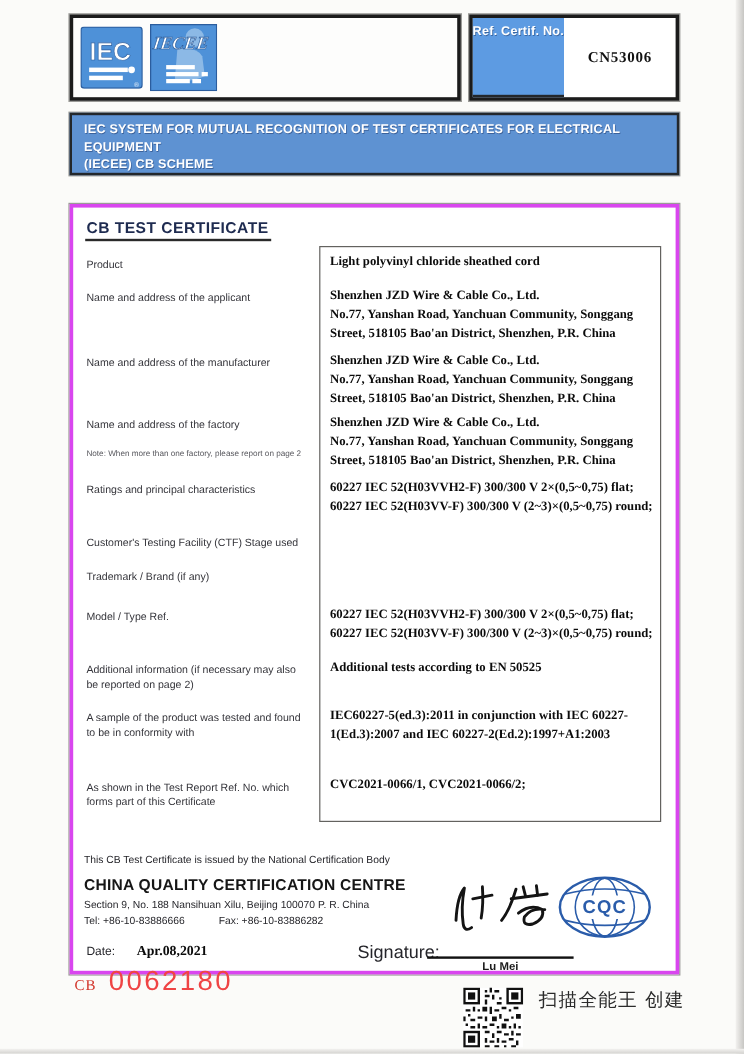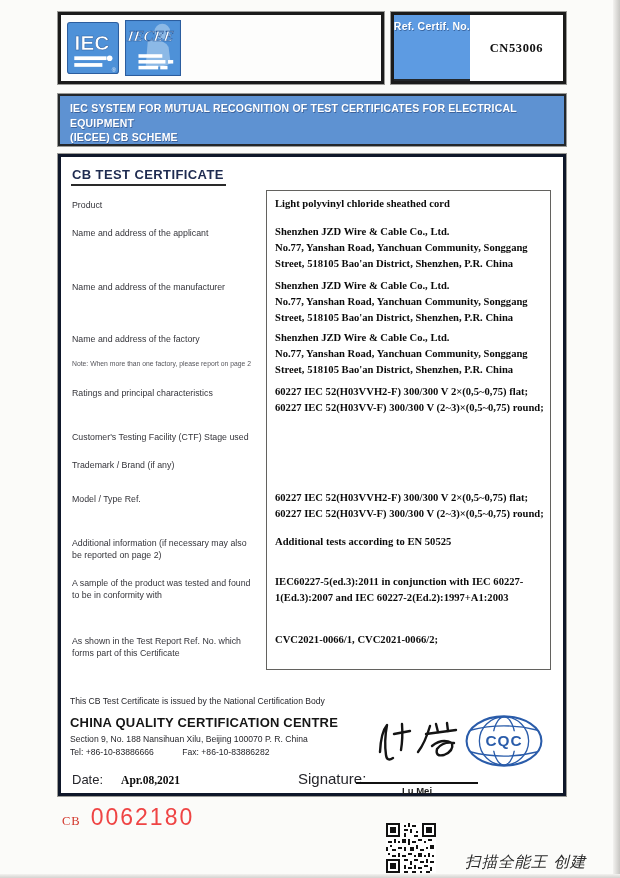--- a/index.html
+++ b/index.html
@@ -31,21 +31,21 @@
     letter-spacing:.6px; color:#111; }
 
   
   .banner { margin-top:10px; height:52px; background:#5e92d2;
     border:2px solid #23272b; box-shadow:0 0 0 1px #9a9a97;
     color:#fff; font-weight:bold; font-size:10.5px; line-height:1.4;
     padding:5px 10px; white-space:pre-line; letter-spacing:.2px;
     text-shadow:.6px .6px 0 rgba(25,50,100,.5); }
 
   
-  .main-box { margin-top:8px; height:642px; border:3px solid #0f172a;
+  .main-box { margin-top:24px; height:642px; border:3px solid #d946ef;
     box-shadow:0 0 0 1px #9a9a97; background:#fff; padding:8px 9px 0; position:relative; }
   .cb-title { display:inline-block; font-weight:bold; font-size:13px; color:#1e2b50;
     letter-spacing:.4px; border-bottom:2px solid #2a2a2a; padding:0 2px 2px 1px; margin:1px 0 4px 1px; }
 
   .rows { position:relative; }
   .valuebox { position:absolute; left:196px; top:0; right:3px; height:480px;
     border:1.6px solid #63625f; pointer-events:none; }
   .row { display:flex; }
   .row .lbl { width:192px; padding:10px 8px 0 2px; font-size:8.8px; line-height:1.35; color:#34343a; }
   .row .lbl .note { font-size:6.8px; color:#56565c; margin-top:13px; }
@@ -63,30 +63,30 @@
   .telfax { margin-top:3px; font-size:8.6px; color:#26262b; }
   .telfax .fax { margin-left:26px; }
   .web { margin-top:3px; font-size:8.6px; color:#26262b; }
   .cqc-logo { position:absolute; right:10px; top:18px; }
   .sig-script { position:absolute; left:300px; top:22px; }
   .sig-label { position:absolute; left:228px; top:74px; font-size:15px; color:#26262b; }
   .sig-rule { position:absolute; left:286px; top:86px; width:122px; border-top:2px solid #111; }
   .sig-name { position:absolute; left:286px; top:89px; width:122px; text-align:center;
     font-weight:bold; font-size:9.5px; color:#1c1c1c; }
   .date-row { position:absolute; left:2px; top:76px; display:flex; align-items:baseline; }
-  .date-lbl { font-size:13px; color:#26262b; }
+  .date-lbl { font-size:10px; color:#26262b; }
   .date-val { margin-left:18px; font-family:"Liberation Serif", serif; font-weight:bold;
     font-size:11.5px; color:#0b0b0b; }
 
   
   .cb-number { position:absolute; left:62px; top:804px; display:flex; align-items:baseline; }
   .cb-pre { font-family:"Liberation Serif", serif; color:#d2352b; font-size:12.5px; letter-spacing:1px; }
   .cb-num { margin-left:10px; font-family:Liberation Sans, sans-serif; color:#ef4444;
     font-size:23px; letter-spacing:2px; }
-  .scanner { position:absolute; left:386px; top:823px; display:flex; align-items:flex-end; gap:29px;font-style:italic; }
+  .scanner { position:absolute; left:386px; top:823px; display:flex; align-items:flex-start; gap:13px; }
   .scanner .txt { font-size:15.5px; color:#2b2b2b; letter-spacing:1px;
     font-family:"DejaVu Sans", sans-serif; }
 </style>
 </head>
 <body>
 
 <div class="edge-r"></div>
 <div class="edge-b"></div>
 
 <div class="cert">

